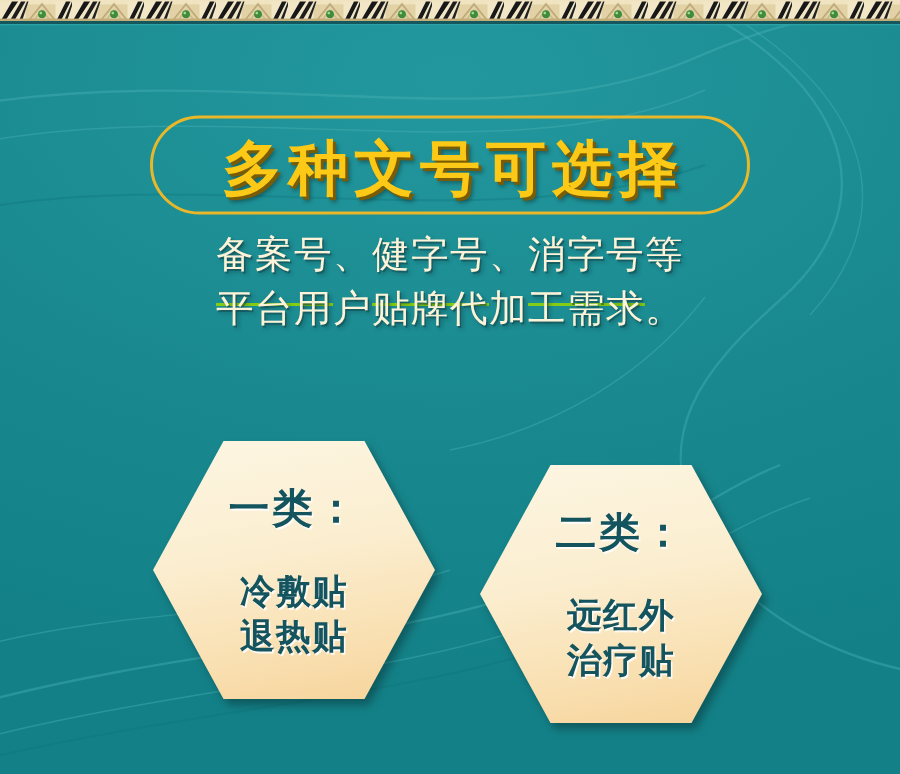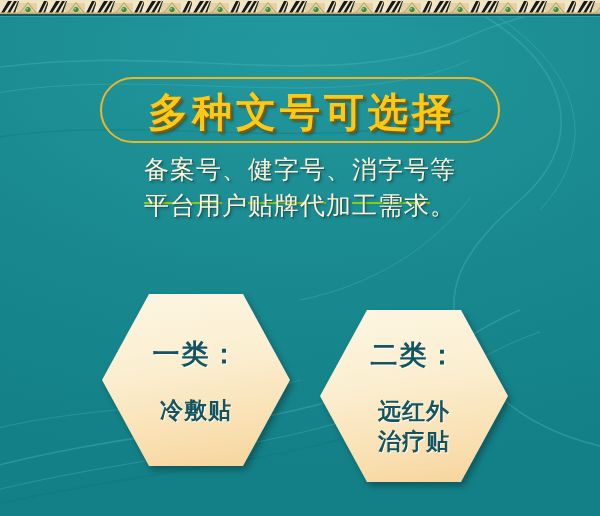--- a/index.html
+++ b/index.html
@@ -219,20 +219,21 @@
       <span class="ln"><u>备案号</u><span>、</span><u>健字号</u><span>、</span><u>消字号</u><span>等</span></span>
       <span class="ln"><span>平台用户贴牌代加工需求。</span></span>
     </div>
 
   <div class="hex" id="hex-left">
     <div class="shape"></div>
     <div class="content">
       <div class="head">一类：</div>
       <div class="sub">
         <div>冷敷贴</div>
+        <div>退热贴</div>
       </div>
     </div>
   </div>
 
   <div class="hex" id="hex-right">
     <div class="shape"></div>
     <div class="content">
       <div class="head">二类：</div>
       <div class="sub">
         <div>远红外</div>

